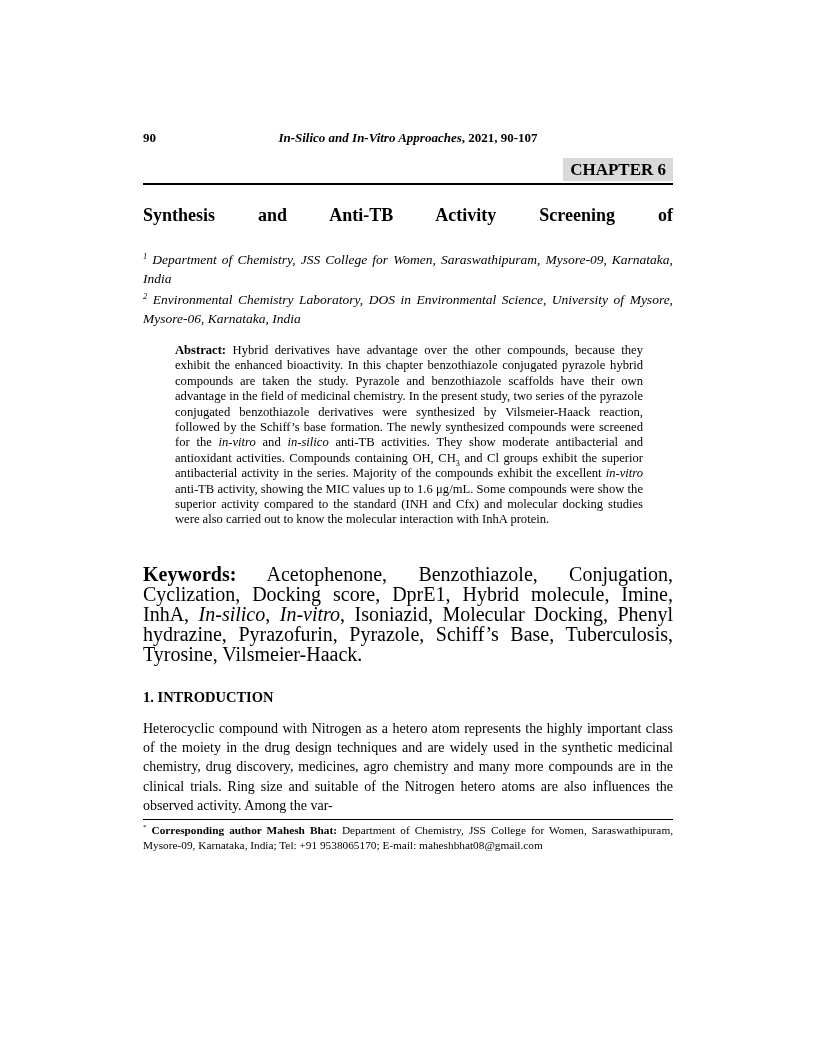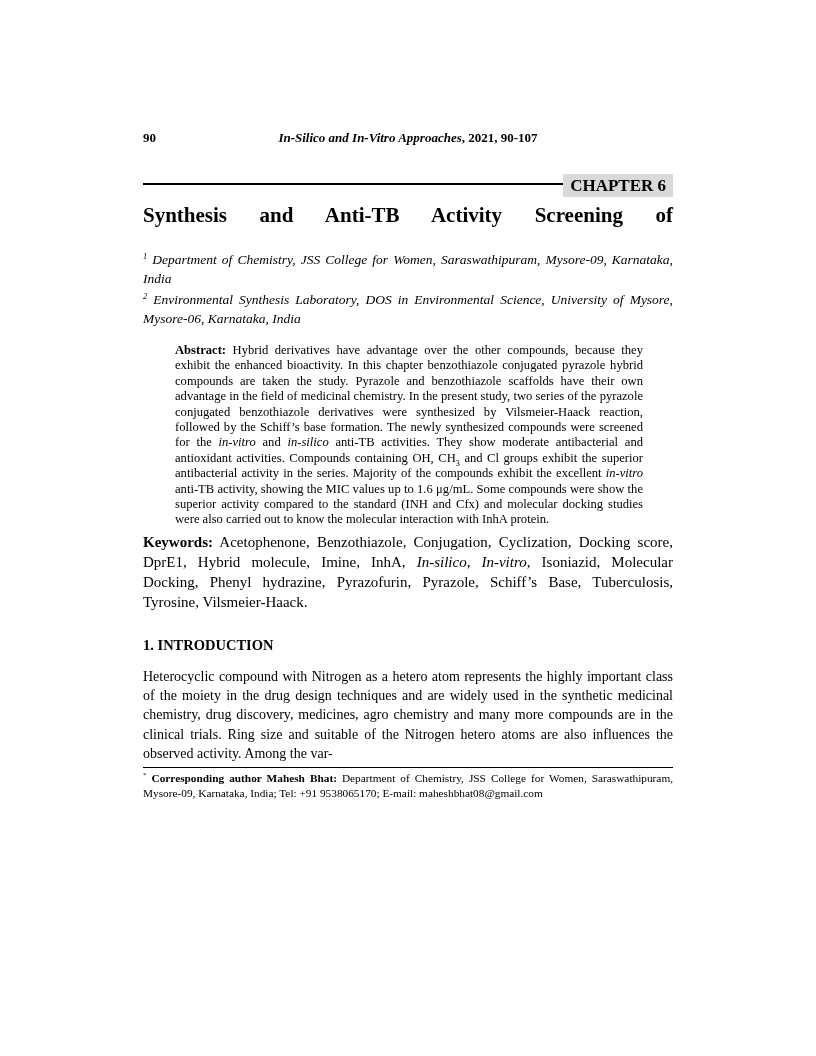--- a/index.html
+++ b/index.html
@@ -14,48 +14,48 @@
 
   
   .running-header { position: relative; height: 16px; font-size: 13px; font-weight: bold; line-height: 16px; }
   .pagenum { position: absolute; left: 0; top: 0; }
   .runhead { display: block; text-align: center; }
   .runhead .it { font-style: italic; }
 
   
   .chapter-row { margin-top: 12px; border-bottom: 2px solid var(--rule, #000); text-align: right; height: 25px; }
   .chapter-box {
-    display: inline-block; position: relative; top: 16px;
+    display: inline-block; position: relative; top: 0;
     background: var(--chapter-bg, #d9d9d9);
     font-size: 17px; font-weight: bold; line-height: 23px;
     padding: 0 7px;
   }
 
   
-  .title { margin-top: 17px; font-size: 21px; font-weight: bold; line-height: 26px; }
+  .title { margin-top: 17px; font-size: 18px; font-weight: bold; line-height: 26px; }
   .title-line1 { text-align: justify; text-align-last: justify; }
 
   
   .authors { margin-top: 8px; font-size: 14.5px; line-height: 18px; }
   .authors .name { font-weight: bold; }
   sup { font-size: 0.62em; line-height: 0; }
 
   
   .affiliations { margin-top: 22px; font-size: 13.5px; font-style: italic; }
   .affiliation { line-height: 19px; text-align: justify; }
   .affiliation + .affiliation { margin-top: 2px; }
 
   
   .abstract { margin: 15px 30px 0 32px; font-size: 12.6px; line-height: 15.4px; text-align: justify; }
   .abstract .label { font-weight: bold; }
   .it { font-style: italic; }
   sub { font-size: 0.65em; line-height: 0; }
 
   
-  .keywords { margin-top: 4px; font-size: 15px; line-height: 20px; text-align: justify; }
+  .keywords { margin-top: 36px; font-size: 20px; line-height: 20px; text-align: justify; }
   .keywords .label { font-weight: bold; }
 
   
   .section-heading { margin-top: 23px; font-size: 14.5px; font-weight: bold; line-height: 20px; }
   .body-para { margin-top: 12px; font-size: 14px; line-height: 19.3px; text-align: justify; }
 
   
   .fn-rule { margin: 4px 0 0 0; border: none; border-top: 1px solid var(--rule, #000); height: 0; }
   .footnote { margin-top: 3px; font-size: 11.3px; line-height: 14.5px; text-align: justify; }
   .footnote .fn-bold { font-weight: bold; }
@@ -76,21 +76,21 @@
       <span class="chapter-box">CHAPTER 6</span>
     </div>
 
     <div class="title">
       <div class="title-line1">Synthesis and Anti-TB Activity Screening of</div>
     </div>
 
 
     <div class="affiliations">
       <div class="affiliation"><sup>1</sup><span> Department of Chemistry, JSS College for Women, Saraswathipuram, Mysore-09, Karnataka, India</span></div>
-      <div class="affiliation"><sup>2</sup><span> Environmental Synthesis Laboratory, DOS in Environmental Science, University of Mysore, Mysore-06, Karnataka, India</span></div>
+      <div class="affiliation"><sup>2</sup><span> Environmental Chemistry Laboratory, DOS in Environmental Science, University of Mysore, Mysore-06, Karnataka, India</span></div>
     </div>
 
     <div class="abstract"><span class="label">Abstract:</span><span> Hybrid derivatives have advantage over the other compounds, because they exhibit the enhanced bioactivity. In this chapter benzothiazole conjugated pyrazole hybrid compounds are taken the study. Pyrazole and benzothiazole scaffolds have their own advantage in the field of medicinal chemistry. In the present study, two series of the pyrazole conjugated benzothiazole derivatives were synthesized by Vilsmeier-Haack reaction, followed by the Schiff’s base formation. The newly synthesized compounds were screened for the </span><span class="it">in-vitro</span><span> and </span><span class="it">in-silico</span><span> anti-TB activities. They show moderate antibacterial and antioxidant activities. Compounds containing OH, CH</span><sub>3</sub><span> and Cl groups exhibit the superior antibacterial activity in the series. Majority of the compounds exhibit the excellent </span><span class="it">in-vitro</span><span> anti-TB activity, showing the MIC values up to 1.6 μg/mL. Some compounds were show the superior activity compared to the standard (INH and Cfx) and molecular docking studies were also carried out to know the molecular interaction with InhA protein.</span></div>
 
     <div class="keywords"><span class="label">Keywords:</span><span> Acetophenone, Benzothiazole, Conjugation, Cyclization, Docking score, DprE1, Hybrid molecule, Imine, InhA, </span><span class="it">In-silico</span><span>, </span><span class="it">In-vitro</span><span>, Isoniazid, Molecular Docking, Phenyl hydrazine, Pyrazofurin, Pyrazole, Schiff’s Base, Tuberculosis, Tyrosine, Vilsmeier-Haack.</span></div>
 
     <div class="section-heading">1. INTRODUCTION</div>
 
     <div class="body-para">Heterocyclic compound with Nitrogen as a hetero atom represents the highly important class of the moiety in the drug design techniques and are widely used in the synthetic medicinal chemistry, drug discovery, medicines, agro chemistry and many more compounds are in the clinical trials. Ring size and suitable of the Nitrogen hetero atoms are also influences the observed activity. Among the var-</div>
 

